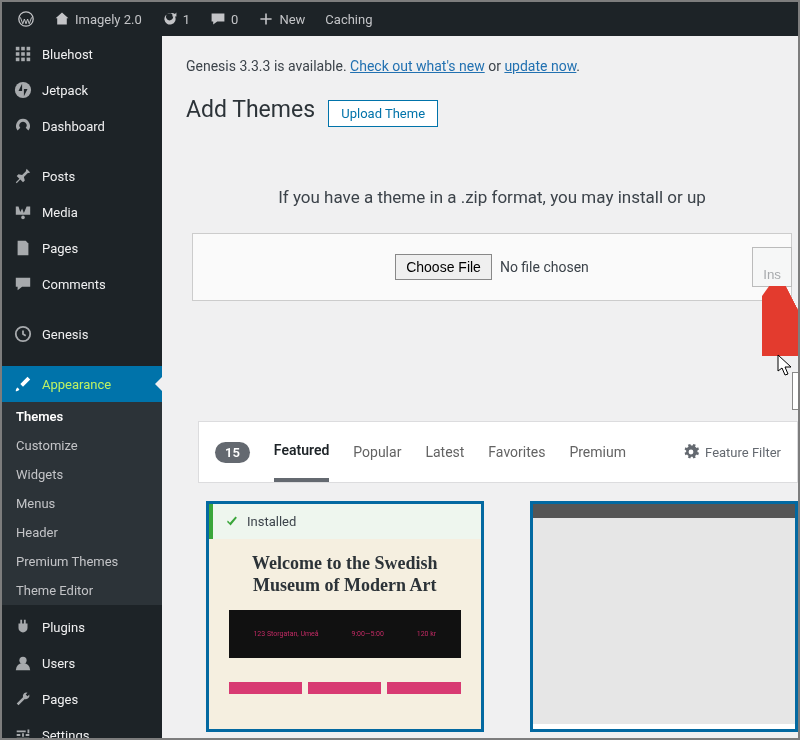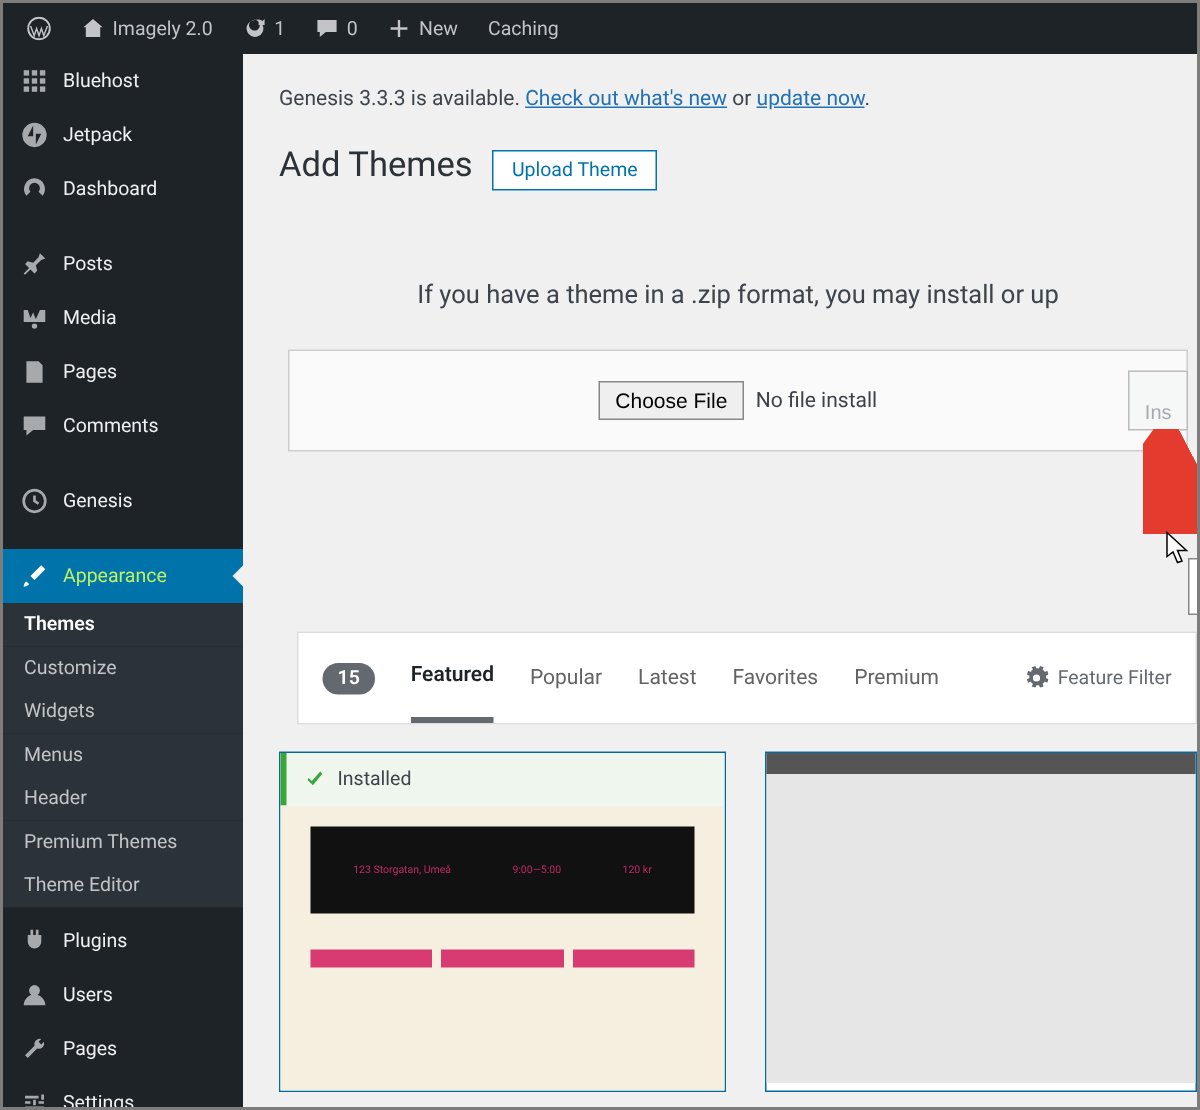--- a/index.html
+++ b/index.html
@@ -42,26 +42,26 @@
   .arrow-svg{position:absolute;top:250px;left:600px;width:200px;height:70px;}
   
   .tabbar{background:#fff;border:1px solid #dcdcde;margin-top:120px;height:62px;display:flex;align-items:center;gap:24px;padding:0 16px;margin-left:12px;}
   .tabcount{background:#646970;color:#fff;border-radius:14px;padding:3px 10px;font-size:13px;font-weight:600;}
   .tab{font-size:14px;color:#636363;cursor:pointer;padding:20px 0;}
   .tab.selected{color:#1d2327;font-weight:600;border-bottom:4px solid #646970;}
   .feature-filter{margin-left:auto;display:flex;align-items:center;gap:6px;color:#646970;cursor:pointer;}
   .feature-filter svg{width:16px;height:16px;fill:#646970;}
   
   .themes{display:flex;gap:26px;margin-top:18px;}
-  .theme-card{width:300px;border:1px solid #0369a1;background:#fff;}
+  .theme-card{width:300px;border:3px solid #0369a1;background:#fff;margin-left:20px;}
   .installed-band{display:flex;align-items:center;gap:8px;background:#eef6ee;border-left:4px solid #3aa63a;padding:10px 12px;color:#3c434a;}
   .installed-band svg{width:14px;height:14px;fill:#3aa63a;}
   .theme-preview1{background:#f5efe0;height:190px;text-align:center;padding:14px 20px;}
   .theme-preview1 .hdr{font-family:Georgia,serif;font-weight:800;font-size:18px;line-height:1.2;margin:0 0 14px;}
-  .blackbox{background:#111;height:58px;display:flex;align-items:center;justify-content:space-around;padding:0 8px;}
+  .blackbox{background:#111;height:48px;display:flex;align-items:center;justify-content:space-around;padding:0 8px;}
   .blackbox span{color:#c32a64;font-size:7px;}
   .pinkstrips{display:flex;gap:6px;margin-top:24px;}
   .pinkstrips div{flex:1;height:12px;background:#d83a72;}
   .theme-card2{width:290px;}
   .greyhead{height:14px;background:#555;}
   .greybody{height:206px;background:#e6e6e6;}
 </style>
 </head>
 <body>
 
@@ -212,21 +212,21 @@
   <div class="notice">
     <span>Genesis 3.3.3 is available. </span><a href="#">Check out what's new</a><span> or </span><a href="#">update now</a><span>.</span>
   </div>
   <h1>Add Themes</h1>
   <span class="upload-btn">Upload Theme</span>
 
   <div class="upload-hint">If you have a theme in a .zip format, you may install or up</div>
 
   <div class="upload-box">
     <button class="choose-btn">Choose File</button>
-    <span class="nofile">No file install</span>
+    <span class="nofile">No file chosen</span>
     <button class="install-btn" disabled="">Ins</button>
   </div>
 
   
   <svg class="arrow-svg" viewBox="0 0 200 70">
     <defs>
           <marker id="ah" markerWidth="14" markerHeight="14" refX="3" refY="7" orient="auto">
             <path d="M0 0L14 7L0 14z" fill="#e33b2e"></path>
           </marker>
         </defs>
@@ -257,20 +257,21 @@
   
   <div class="themes">
     <div class="theme-card">
       <div class="installed-band">
         <svg viewBox="0 0 20 20">
               <path d="M3 10l5 5L17 4l-2-2-8 9-3-3z"></path>
             </svg>
         <span>Installed</span>
       </div>
       <div class="theme-preview1">
+        <p class="hdr">Welcome to the Swedish Museum of Modern Art</p>
         <div class="blackbox">
           <span>123 Storgatan, Umeå</span>
           <span>9:00—5:00</span>
           <span>120 kr</span>
         </div>
         <div class="pinkstrips">
               <div></div>
               <div></div>
               <div></div>
             </div>

